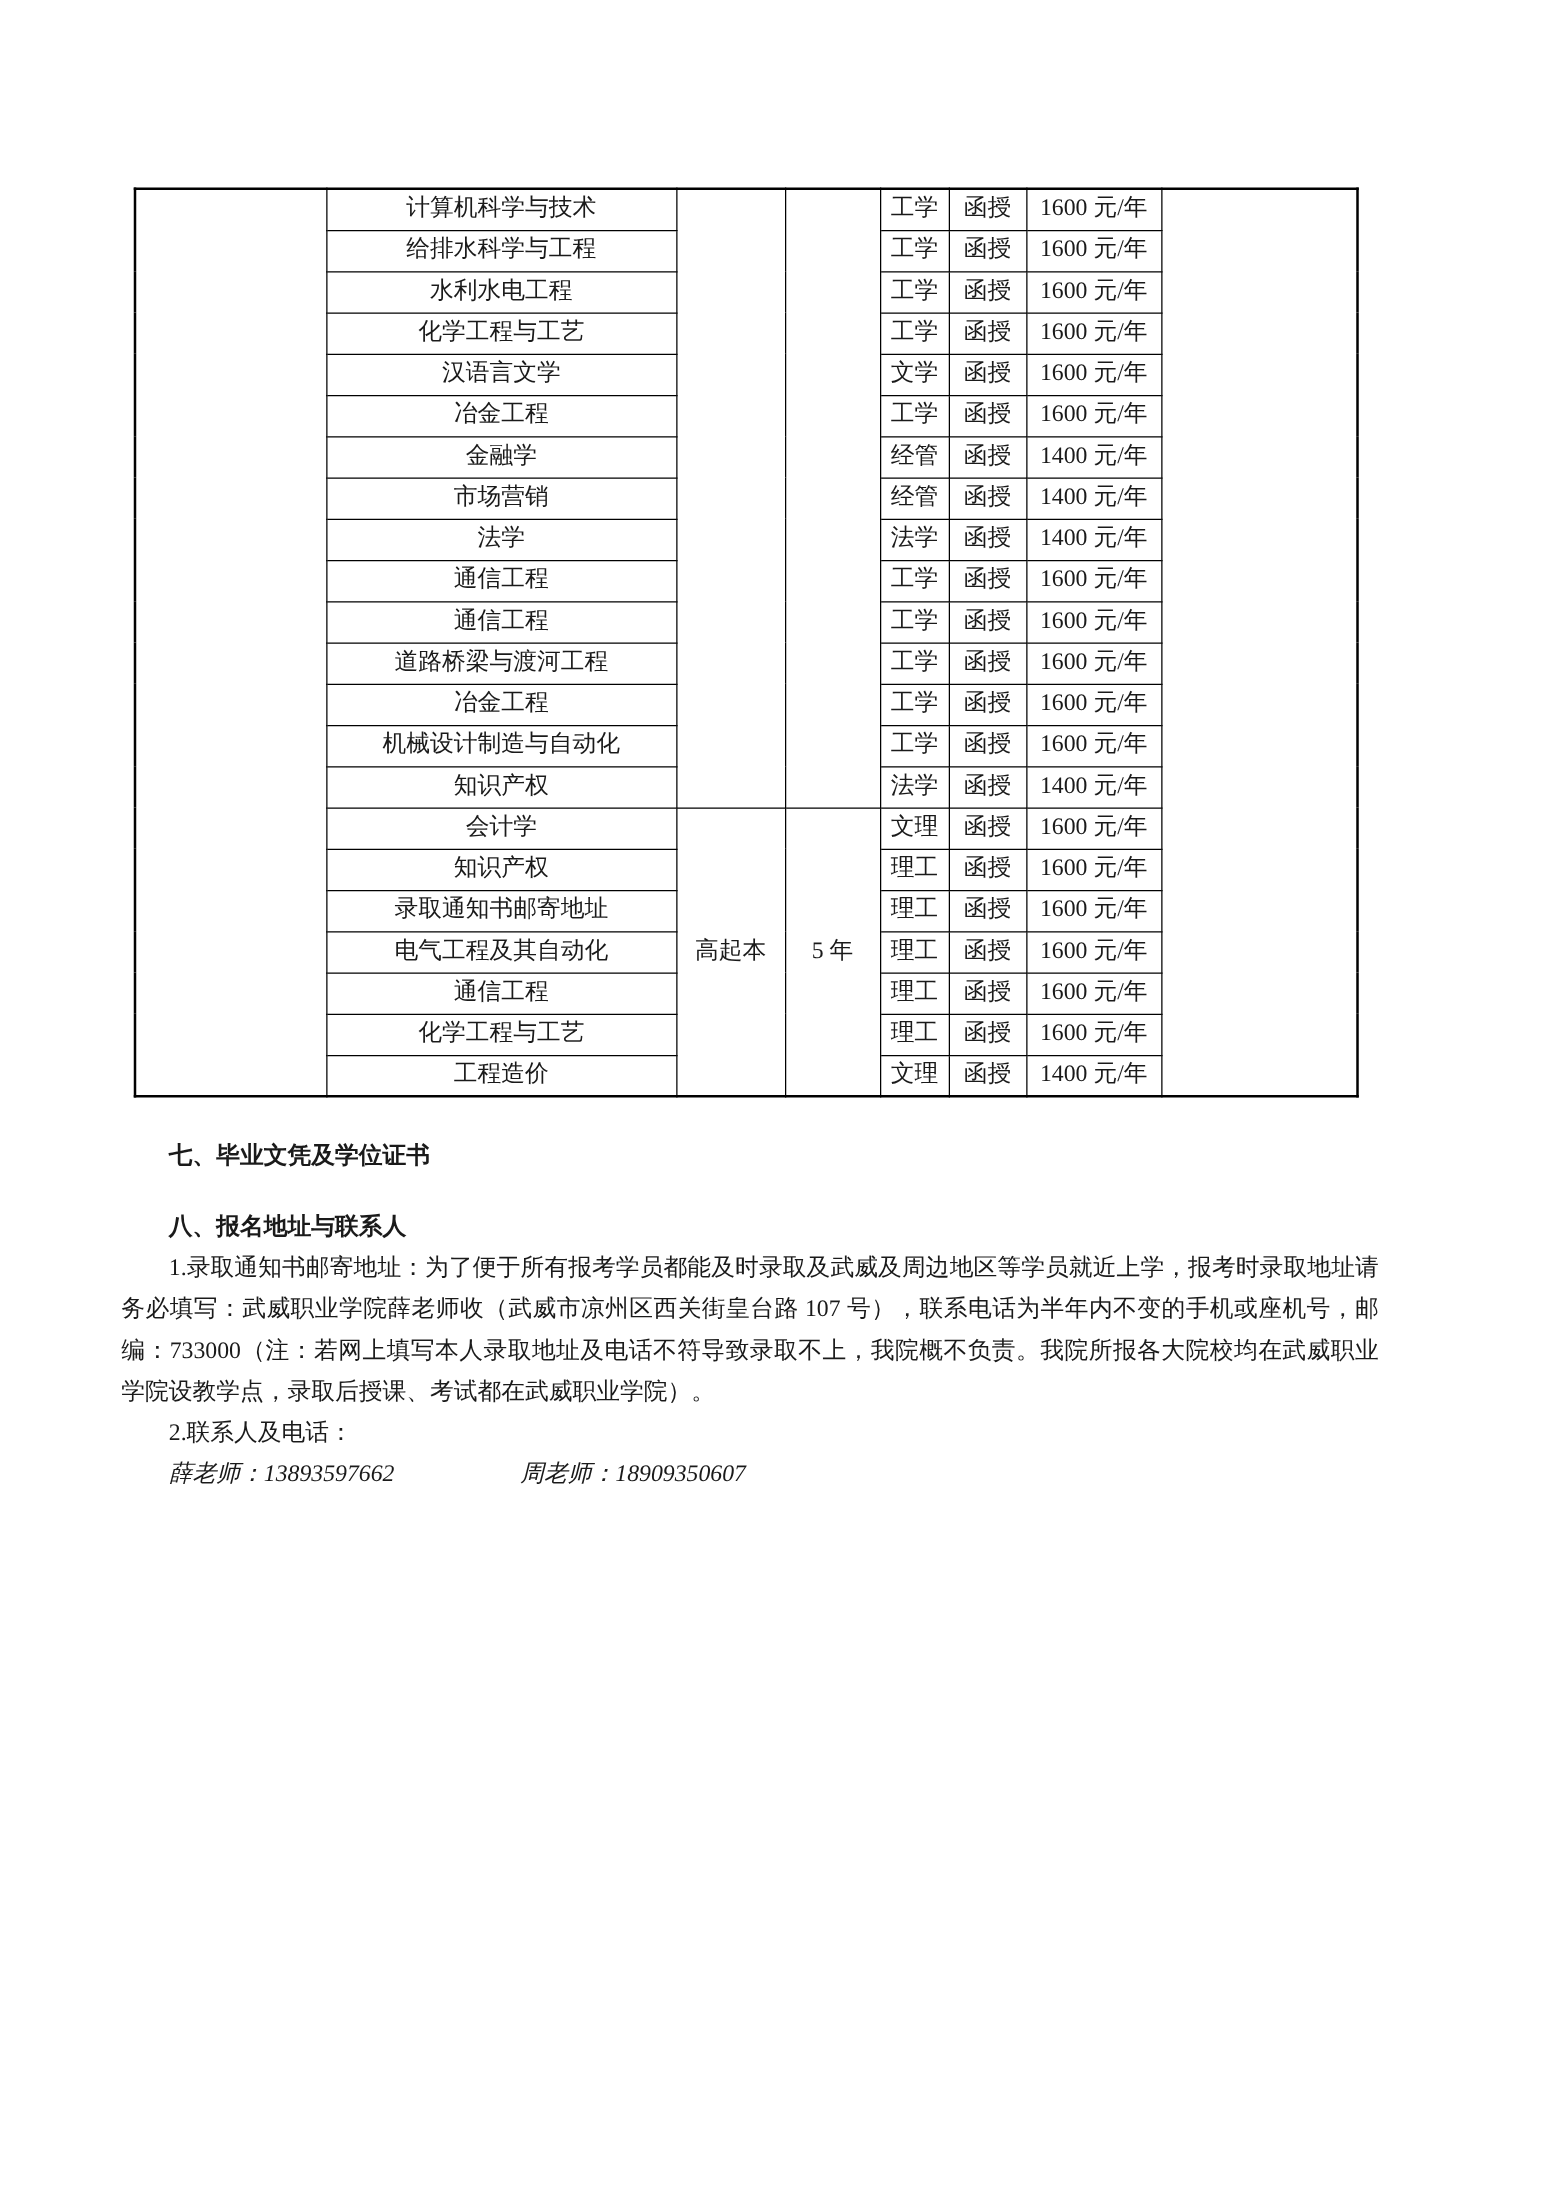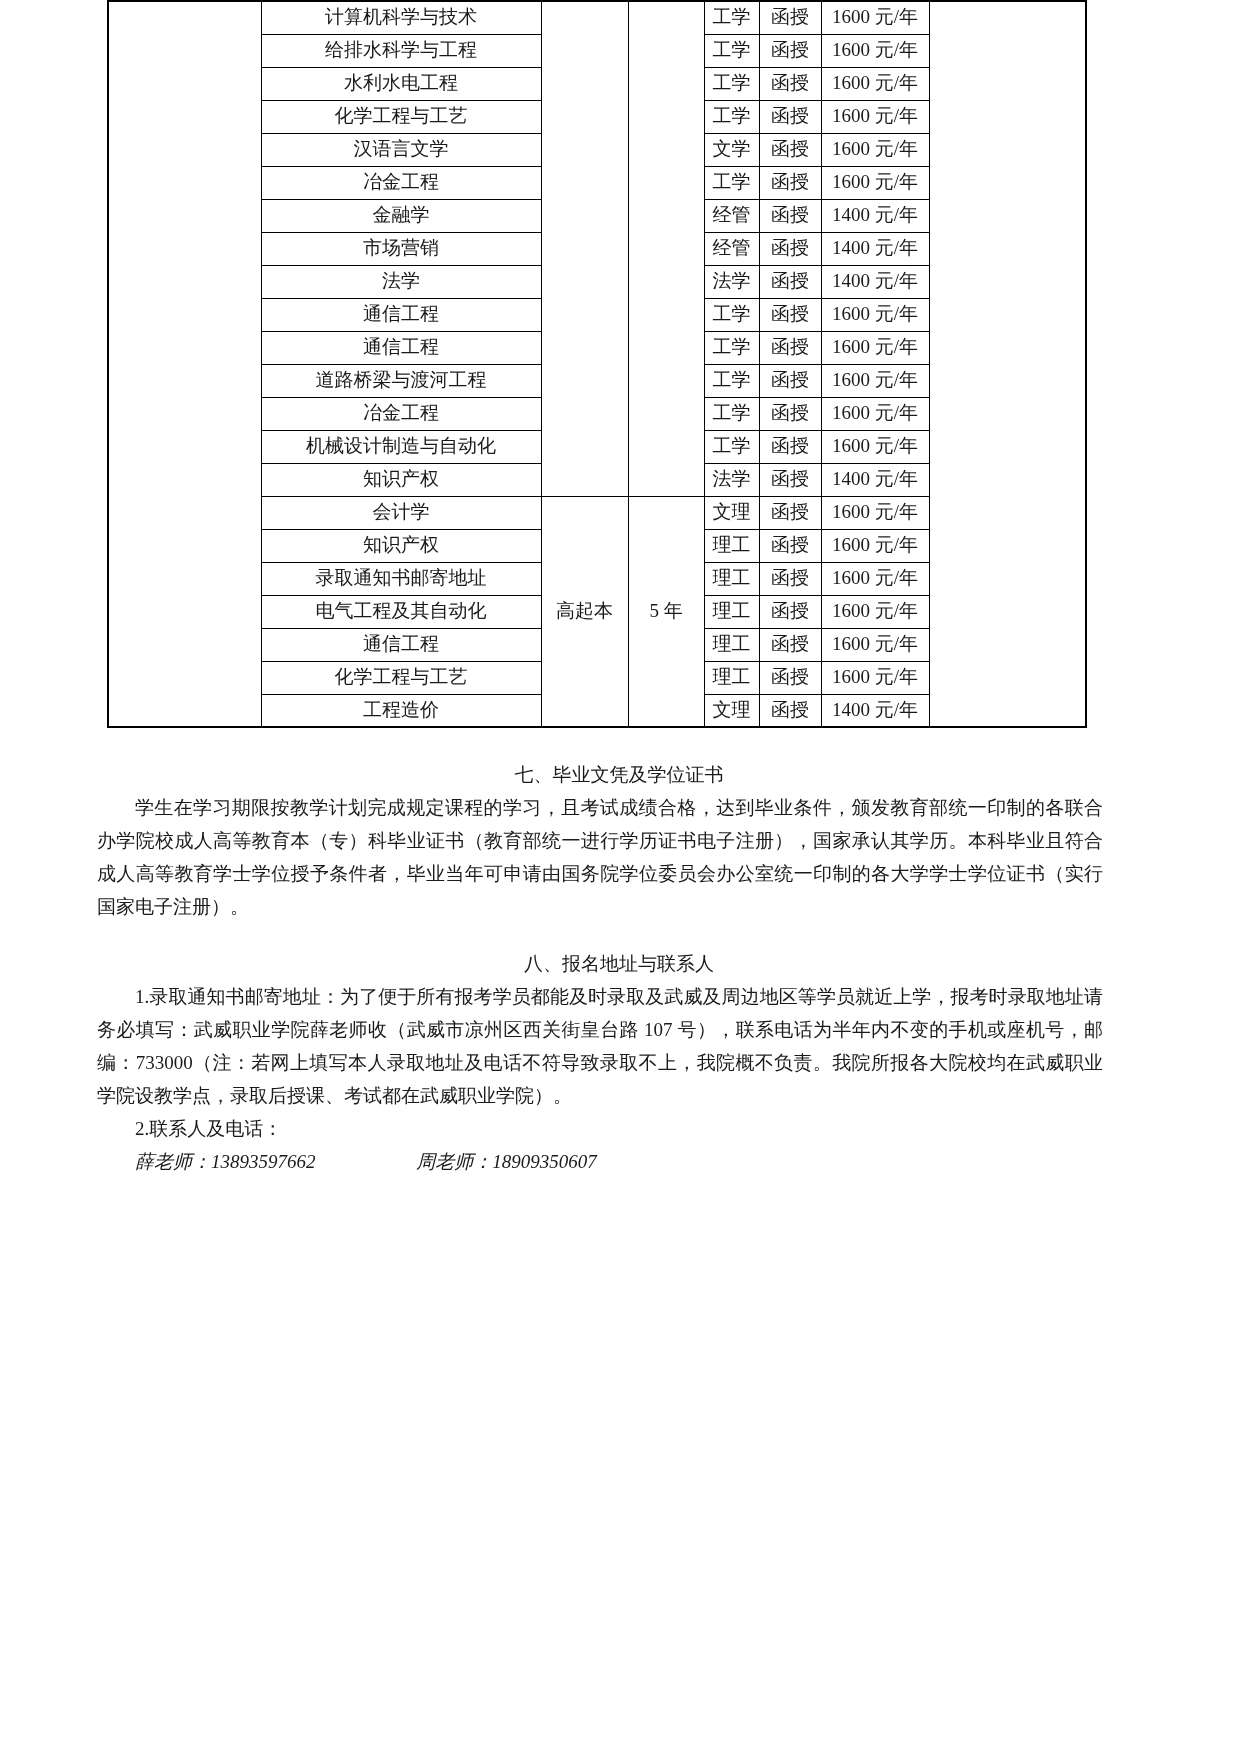--- a/index.html
+++ b/index.html
@@ -7,20 +7,21 @@
   .page {
     position: relative;
     width: 1240px;
     height: 1754px;
     background: #ffffff;
     font-family: "Liberation Serif", "DejaVu Serif", serif;
     color: #1a1a1a;
     overflow: hidden;
   }
   .content {
+    padding-top: 150px;
     padding-left: 97px;
     width: 1110px;
   }
   table.programs {
     table-layout: fixed;
     border-collapse: collapse;
     width: 978px;
     margin-left: 10px;
     border: 2px solid #000000;
   }
@@ -43,24 +44,23 @@
   col.col-form     { width: 62px; }
   col.col-tuition  { width: 108px; }
   col.col-remarks  { width: 157px; }
 
   .textblock {
     width: 1006px;
     font-size: 19px;
     line-height: 33px;
   }
   .sec-heading {
-    font-weight: normal;
+    font-weight: bold;
     text-indent: 2em;
     margin-top: 24px;
-    text-align: center;
   }
   .sec-heading.first { margin-top: 30px; }
   .para {
     text-indent: 2em;
     text-align: justify;
   }
   .plain-line { text-indent: 2em; }
   .contact-line { text-indent: 2em; font-style: italic; }
   .contact-line .gap { margin-left: 96px; }
 </style>
@@ -218,21 +218,20 @@
             <td>工程造价</td>
             <td>文理</td>
             <td>函授</td>
             <td>1400 元/年</td>
           </tr>
         </tbody>
     </table>
 
     <div class="textblock">
       <div class="sec-heading first">七、毕业文凭及学位证书</div>
-      <div class="para">学生在学习期限按教学计划完成规定课程的学习，且考试成绩合格，达到毕业条件，颁发教育部统一印制的各联合办学院校成人高等教育本（专）科毕业证书（教育部统一进行学历证书电子注册），国家承认其学历。本科毕业且符合成人高等教育学士学位授予条件者，毕业当年可申请由国务院学位委员会办公室统一印制的各大学学士学位证书（实行国家电子注册）。</div>
 
       <div class="sec-heading">八、报名地址与联系人</div>
       <div class="para">1.录取通知书邮寄地址：为了便于所有报考学员都能及时录取及武威及周边地区等学员就近上学，报考时录取地址请务必填写：武威职业学院薛老师收（武威市凉州区西关街皇台路 107 号），联系电话为半年内不变的手机或座机号，邮编：733000（注：若网上填写本人录取地址及电话不符导致录取不上，我院概不负责。我院所报各大院校均在武威职业学院设教学点，录取后授课、考试都在武威职业学院）。</div>
       <div class="plain-line">2.联系人及电话：</div>
       <div class="contact-line">
         <span>薛老师：13893597662</span>
         <span class="gap">周老师：18909350607</span>
       </div>
     </div>
 

